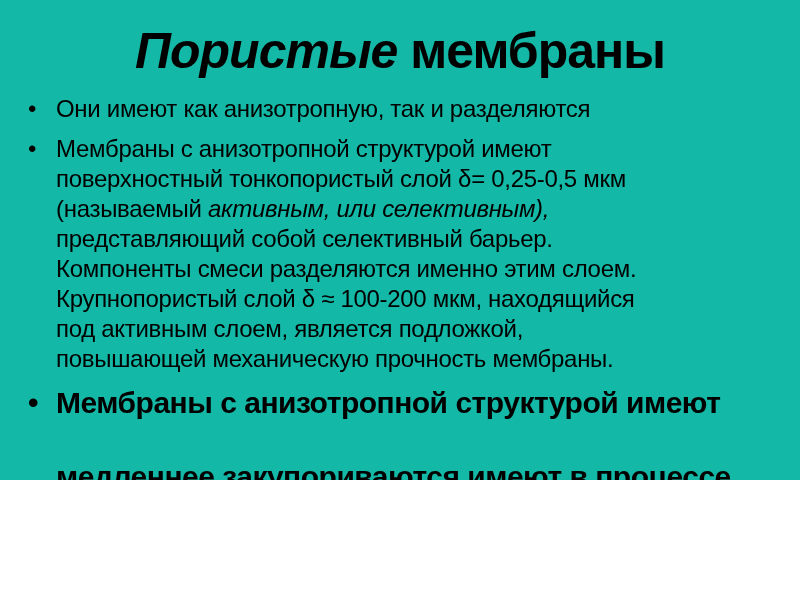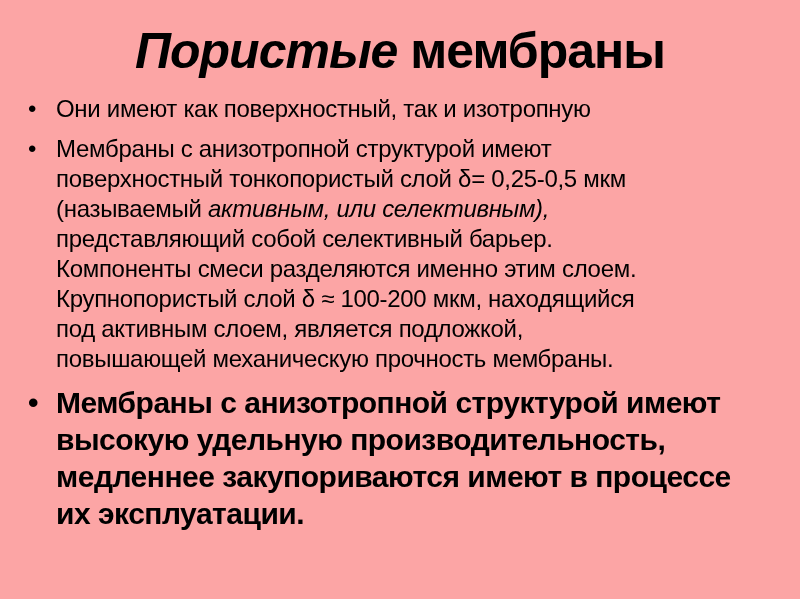--- a/index.html
+++ b/index.html
@@ -3,22 +3,22 @@
 <meta charset="utf-8">
 <style>
   html, body {
     margin: 0;
     padding: 0;
     background: #ffffff;
   }
   .slide {
     position: relative;
     width: 800px;
-    height: 599px;
-    background: #fca5a5;
+    height: 480px;
+    background: #14b8a6;
     color: #000000;
     font-family: "Liberation Sans", "DejaVu Sans", sans-serif;
     font-stretch: condensed;
     overflow: hidden;
   }
   .title {
     margin: 0;
     padding-top: 22px;
     text-align: center;
     font-size: 50px;
@@ -55,17 +55,17 @@
     letter-spacing: -0.5px;
     margin-top: 4px;
   }
 </style>
 </head>
 <body>
 
 <div class="slide">
   <h1 class="title"><span class="ital">Пористые</span><span> мембраны</span></h1>
   <ul class="bullets">
-      <li class="bullet"><span class="marker">•</span><span class="content"><span>Они имеют как поверхностный, так и изотропную</span><br></span></li>
+      <li class="bullet"><span class="marker">•</span><span class="content"><span>Они имеют как анизотропную, так и разделяются</span><br></span></li>
       <li class="bullet"><span class="marker">•</span><span class="content"><span>Мембраны с анизотропной структурой имеют</span><br><span>поверхностный тонкопористый слой δ= 0,25-0,5 мкм</span><br><span>(называемый </span><span class="ital">активным, или селективным),</span><br><span>представляющий собой селективный барьер.</span><br><span>Компоненты смеси разделяются именно этим слоем.</span><br><span>Крупнопористый слой δ ≈ 100-200 мкм, находящийся</span><br><span>под активным слоем, является подложкой,</span><br><span>повышающей механическую прочность мембраны.</span></span></li>
-      <li class="bullet bold"><span class="marker">•</span><span class="content"><span>Мембраны с анизотропной структурой имеют</span><br><span>высокую удельную производительность,</span><br><span>медленнее закупориваются имеют в процессе</span><br><span>их эксплуатации.</span></span></li>
+      <li class="bullet bold"><span class="marker">•</span><span class="content"><span>Мембраны с анизотропной структурой имеют</span><br><br><span>медленнее закупориваются имеют в процессе</span><br><span>их эксплуатации.</span></span></li>
     </ul>
 </div>
 
 </body></html>

